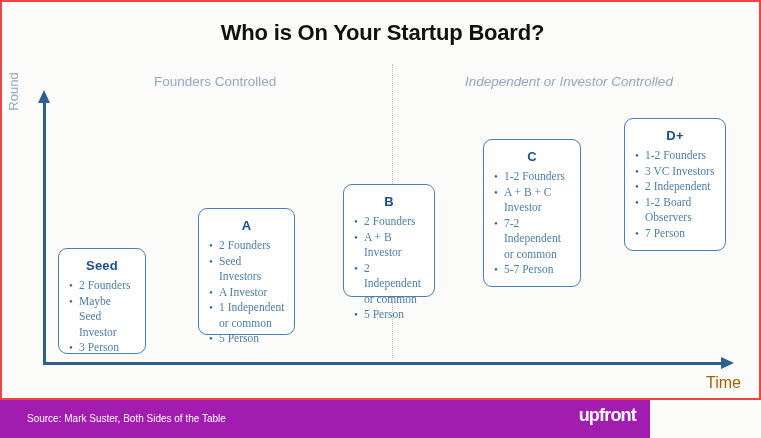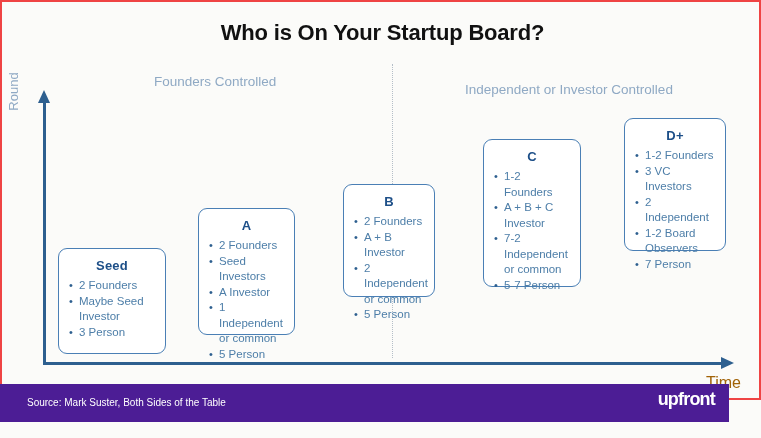--- a/index.html
+++ b/index.html
@@ -40,21 +40,21 @@
   }
 
   
   .section-header {
     position: absolute;
     font-size: 13.5px;
     color: #8fa9c4;
     white-space: nowrap;
   }
   #hdr-left  { left: 152px; top: 72px; }
-  #hdr-right { left: 463px; top: 80px; }
+  #hdr-right { left: 463px; top: 72px; font-style: italic; }
 
   
   .divider {
     position: absolute;
     left: 390px;
     top: 62px;
     width: 0;
     height: 294px;
     border-left: 1px dotted #b4bec8;
   }
@@ -127,52 +127,53 @@
     font-size: 13px;
     font-weight: bold;
     color: #1d4f88;
     margin: 1px 0 5px 0;
     letter-spacing: 0.2px;
   }
   .stage-list {
     margin: 0;
     padding: 0;
     list-style: none;
+    font-family: Liberation Serif, serif;
   }
   .stage-list li {
     position: relative;
     font-size: 11.5px;
     line-height: 15.5px;
     color: #4d7ea8;
     padding-left: 11px;
     white-space: pre-line;
   }
   .stage-list li::before {
     content: "\2022";
     position: absolute;
     left: 1px;
     top: 0;
     color: #2d5f8f;
     font-size: 11px;
   }
 
-  #box-seed { left: 56px;  top: 246px; width: 108px;  height: 106px; }
+  #box-seed { left: 56px;  top: 246px; width: 88px;  height: 106px; }
   #box-a    { left: 196px; top: 206px; width: 97px;  height: 127px; }
   #box-b    { left: 341px; top: 182px; width: 92px;  height: 113px; }
   #box-c    { left: 481px; top: 137px; width: 98px;  height: 148px; }
   #box-d    { left: 622px; top: 116px; width: 102px; height: 133px; }
 
   
   #footer {
     position: absolute;
     left: 0;
-    top: 384px;
-    width: 729px;
+    top: 400px;
+    width: 650px;
     height: 38px;
-    background: #4c1d95;
+    background: #a21caf;
     box-sizing: border-box;
   }
   .footer-source {
     position: absolute;
     left: 27px;
     top: 13px;
     font-size: 10px;
     color: #ffffff;
     white-space: nowrap;
   }

